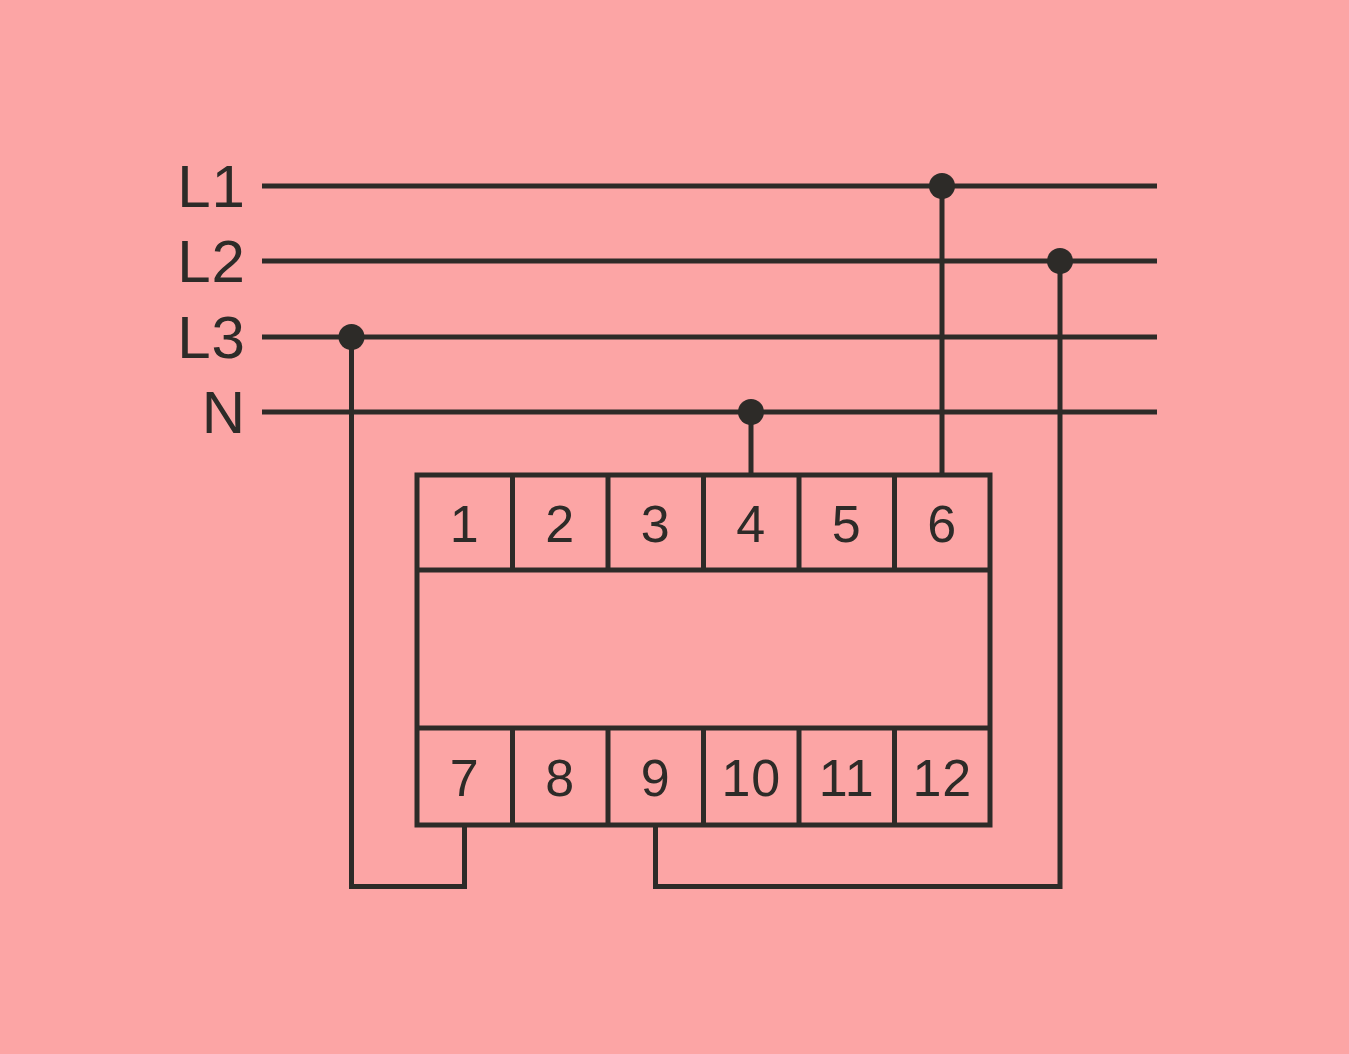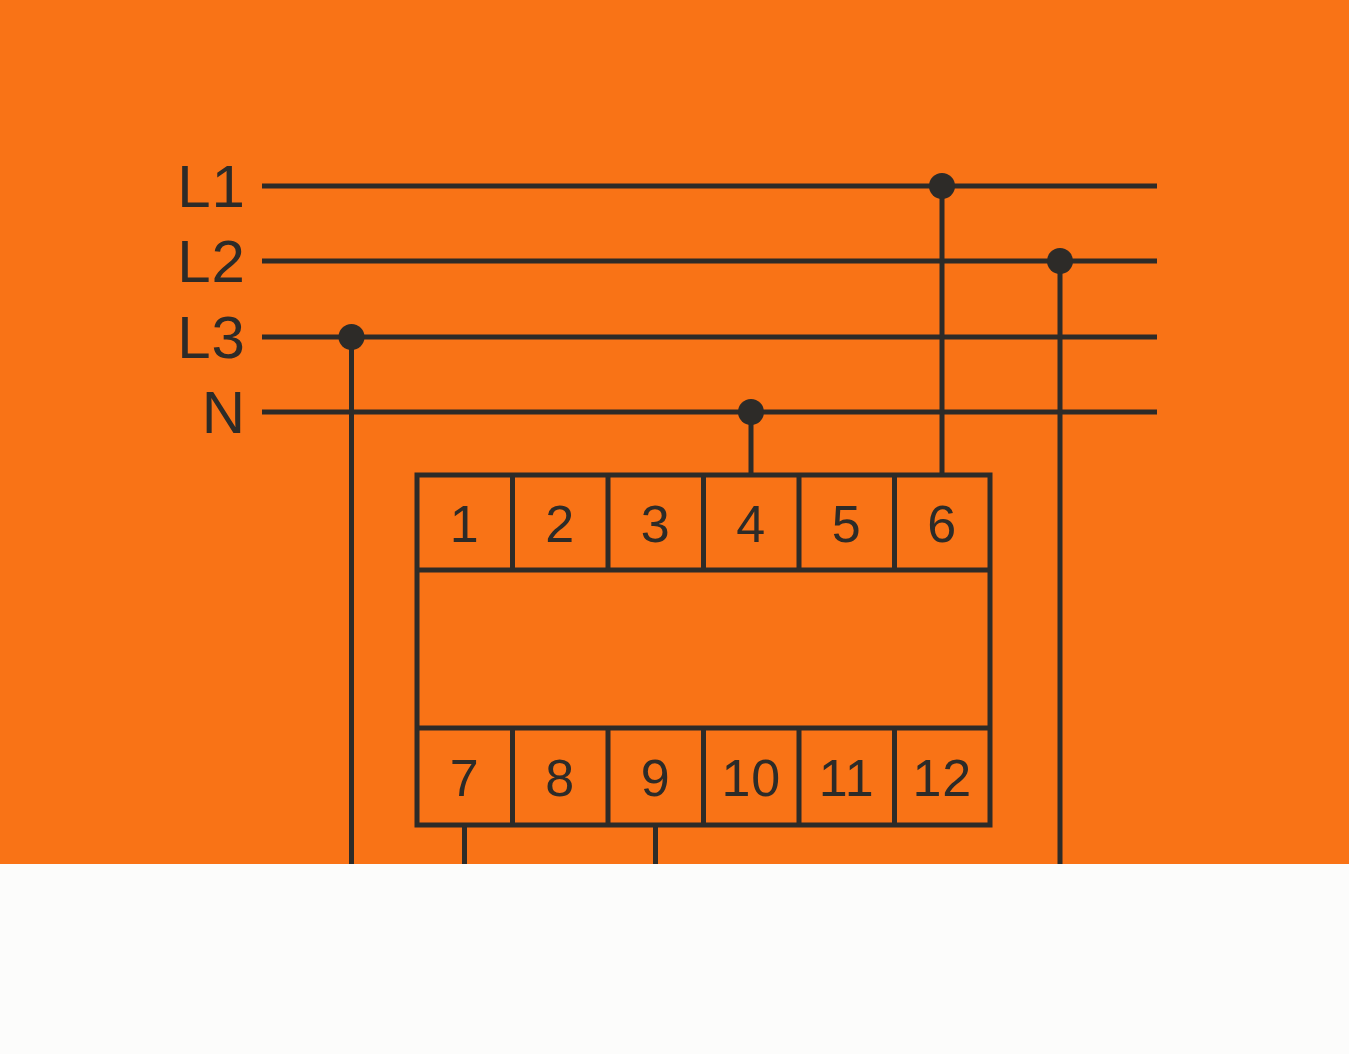--- a/index.html
+++ b/index.html
@@ -3,22 +3,22 @@
 <meta charset="utf-8">
 <style>
   html, body {
     margin: 0;
     padding: 0;
     background: #fcfcfb;
   }
   #stage {
     position: relative;
     width: 1349px;
-    height: 864px;
-    background: #f97316;
+    height: 1054px;
+    background: #fca5a5;
     overflow: hidden;
   }
   svg text {
     font-family: "Liberation Sans", "DejaVu Sans", sans-serif;
     font-weight: 400;
   }
   .bus-label {
     font-size: 60px;
     letter-spacing: 1px;
   }

